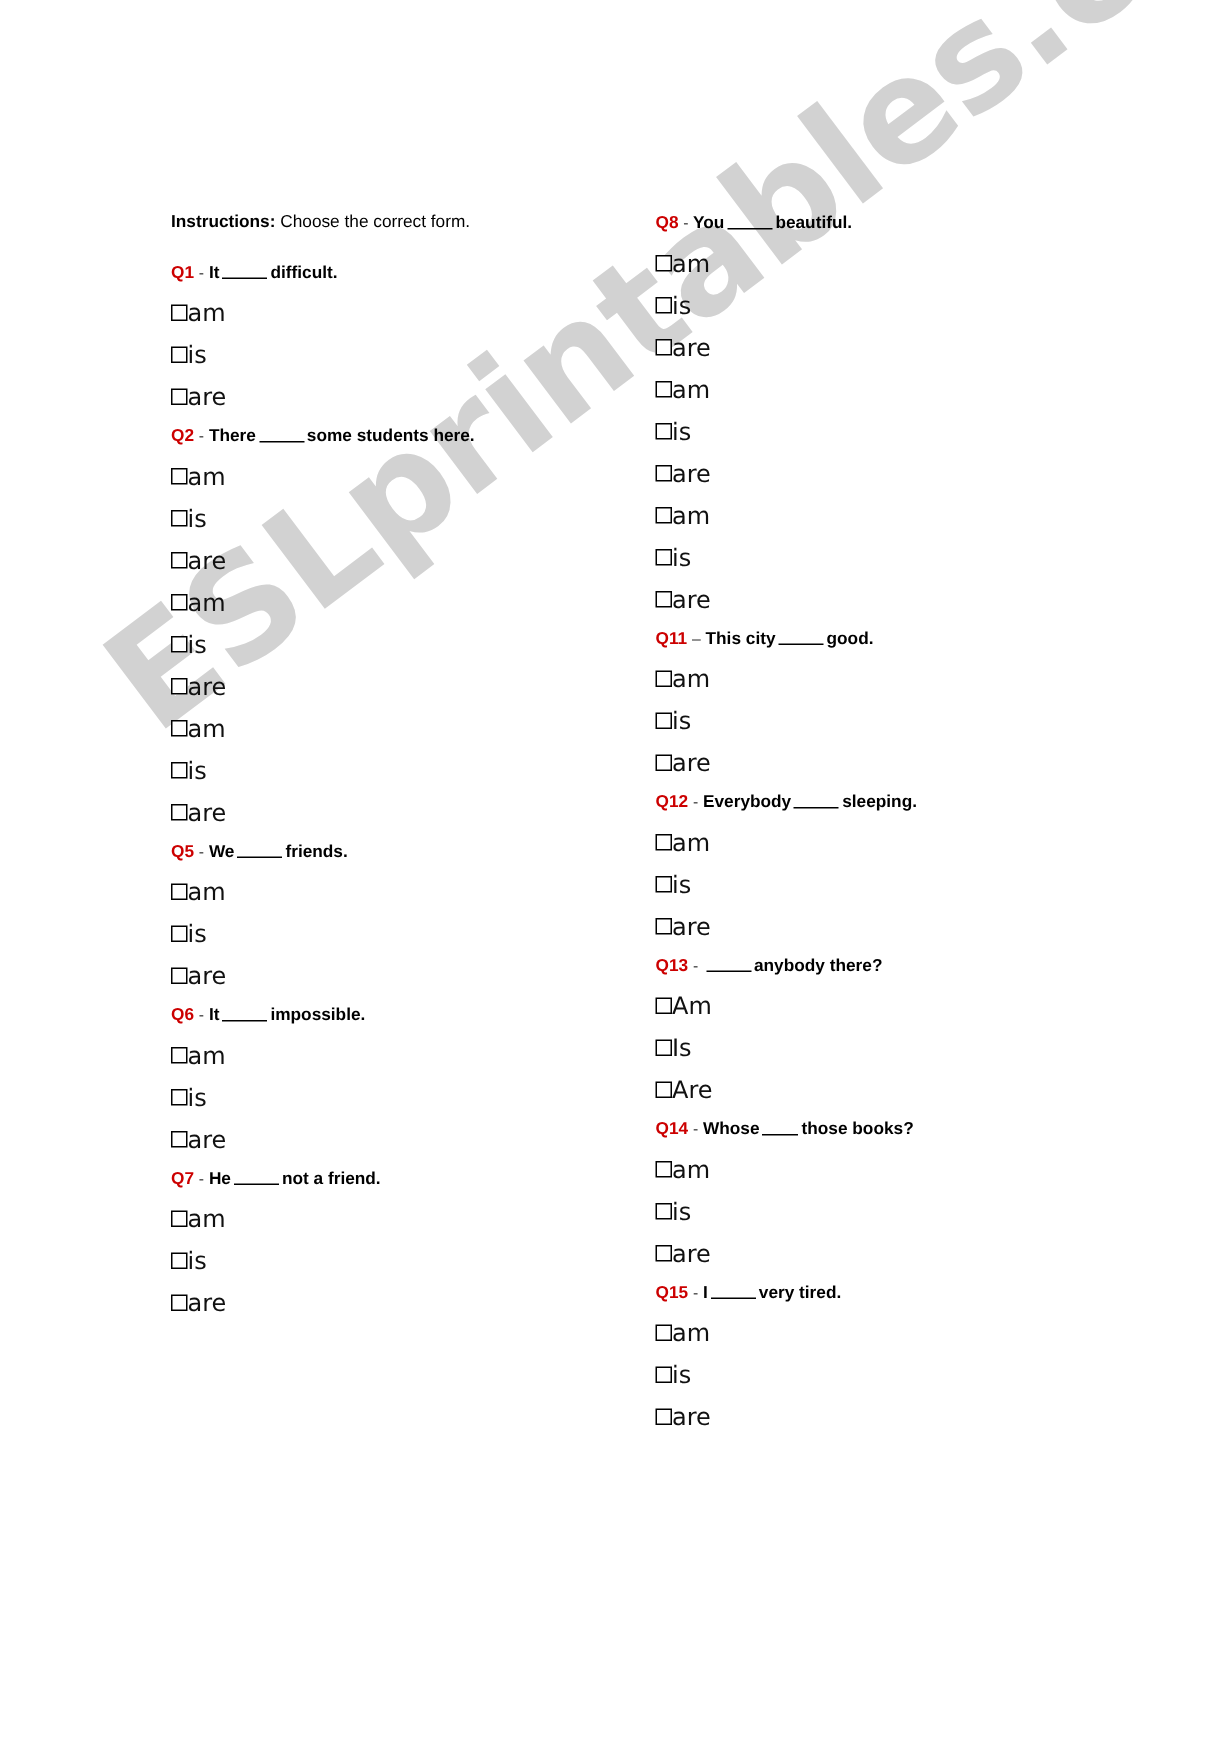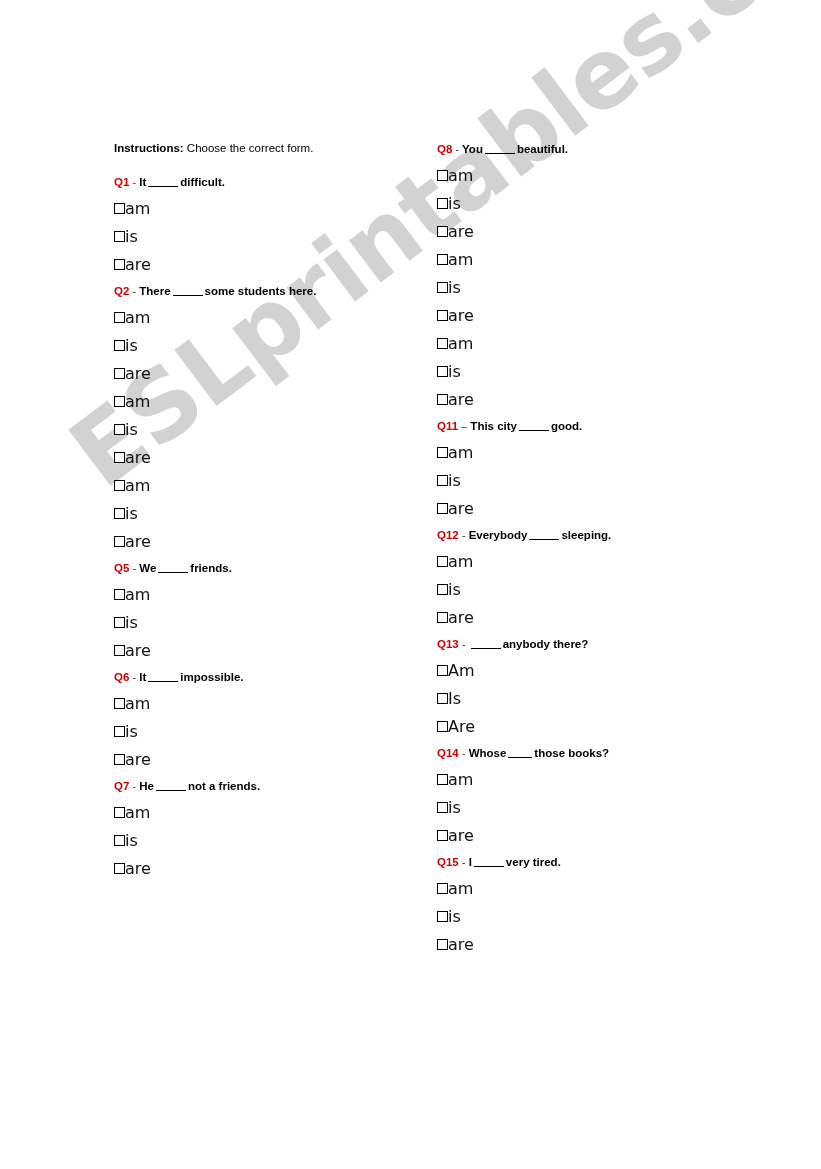--- a/index.html
+++ b/index.html
@@ -224,21 +224,21 @@
             <div class="option-row">
               <span class="checkbox"></span>
               <span class="option-label">is</span>
             </div>
             <div class="option-row">
               <span class="checkbox"></span>
               <span class="option-label">are</span>
             </div>
           </div>
           <div class="question-block">
-            <div class="q-prompt"><span class="q-num">Q7</span> <span class="q-dash">-</span> <span class="q-text">He</span><span class="blank"></span><span class="q-text">not a friends.</span></div>
+            <div class="q-prompt"><span class="q-num">Q7</span> <span class="q-dash">-</span> <span class="q-text">He</span><span class="blank"></span><span class="q-text">not a friend.</span></div>
             <div class="option-row">
               <span class="checkbox"></span>
               <span class="option-label">am</span>
             </div>
             <div class="option-row">
               <span class="checkbox"></span>
               <span class="option-label">is</span>
             </div>
             <div class="option-row">
               <span class="checkbox"></span>

